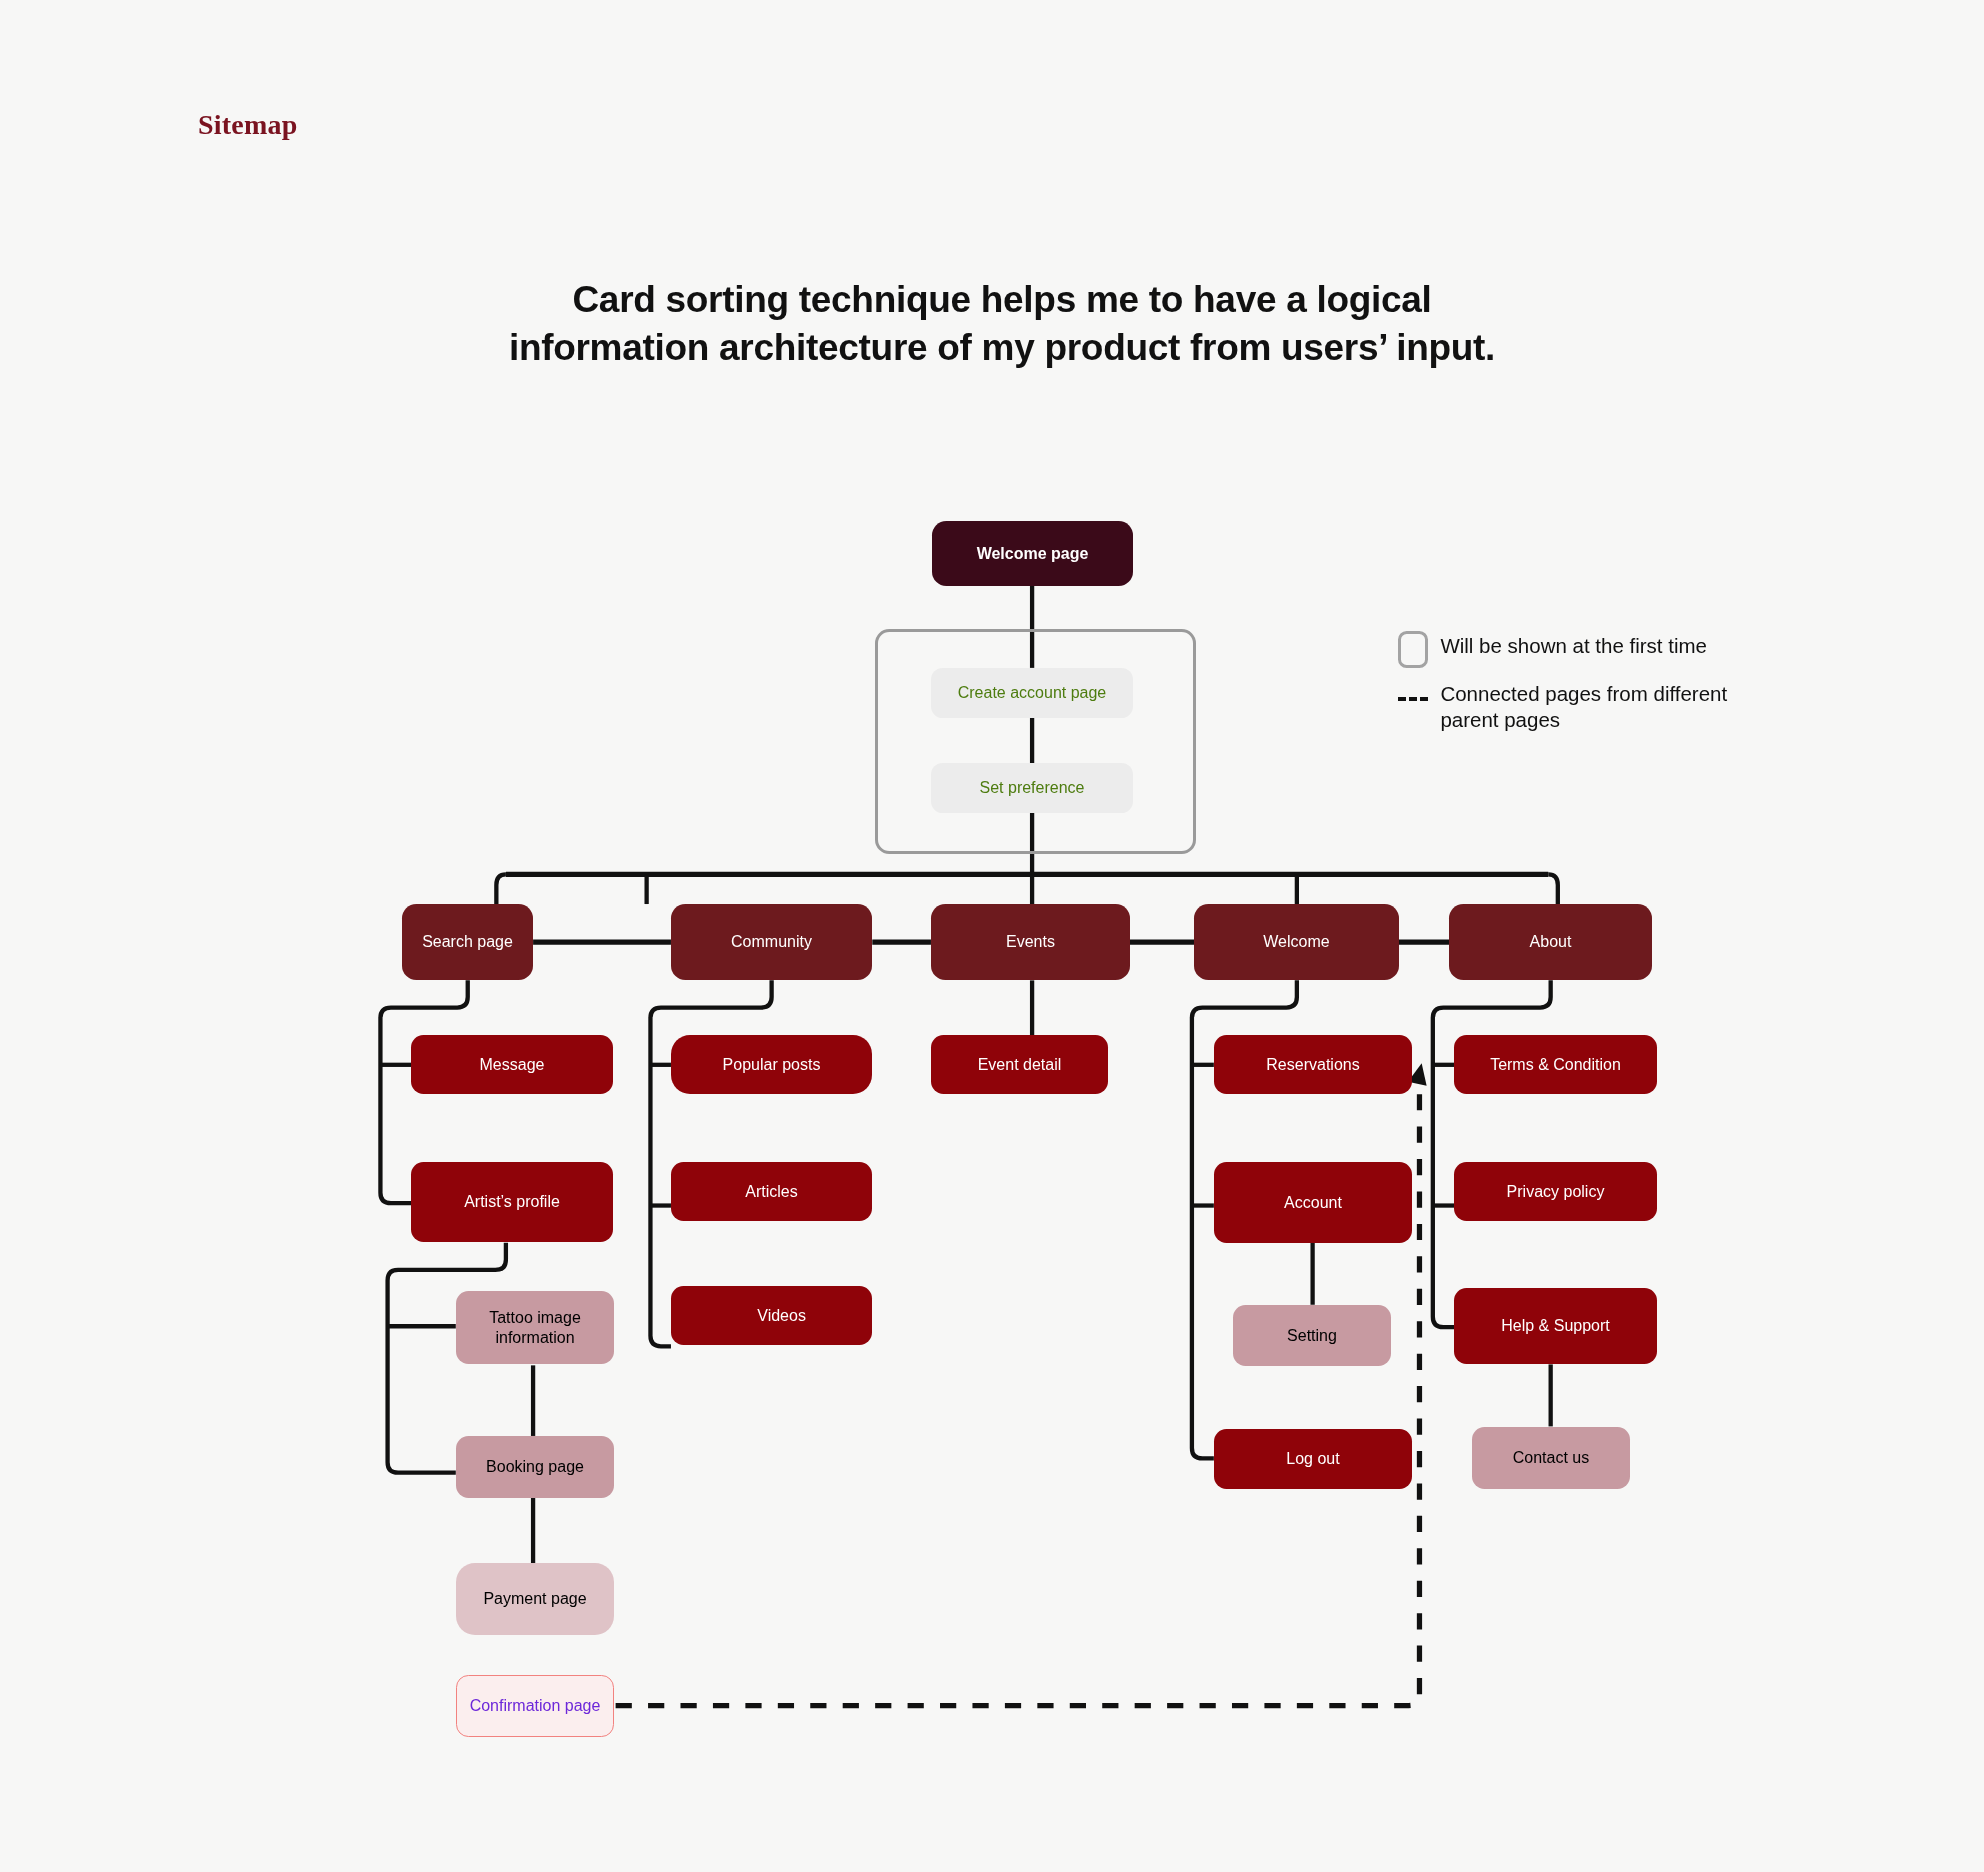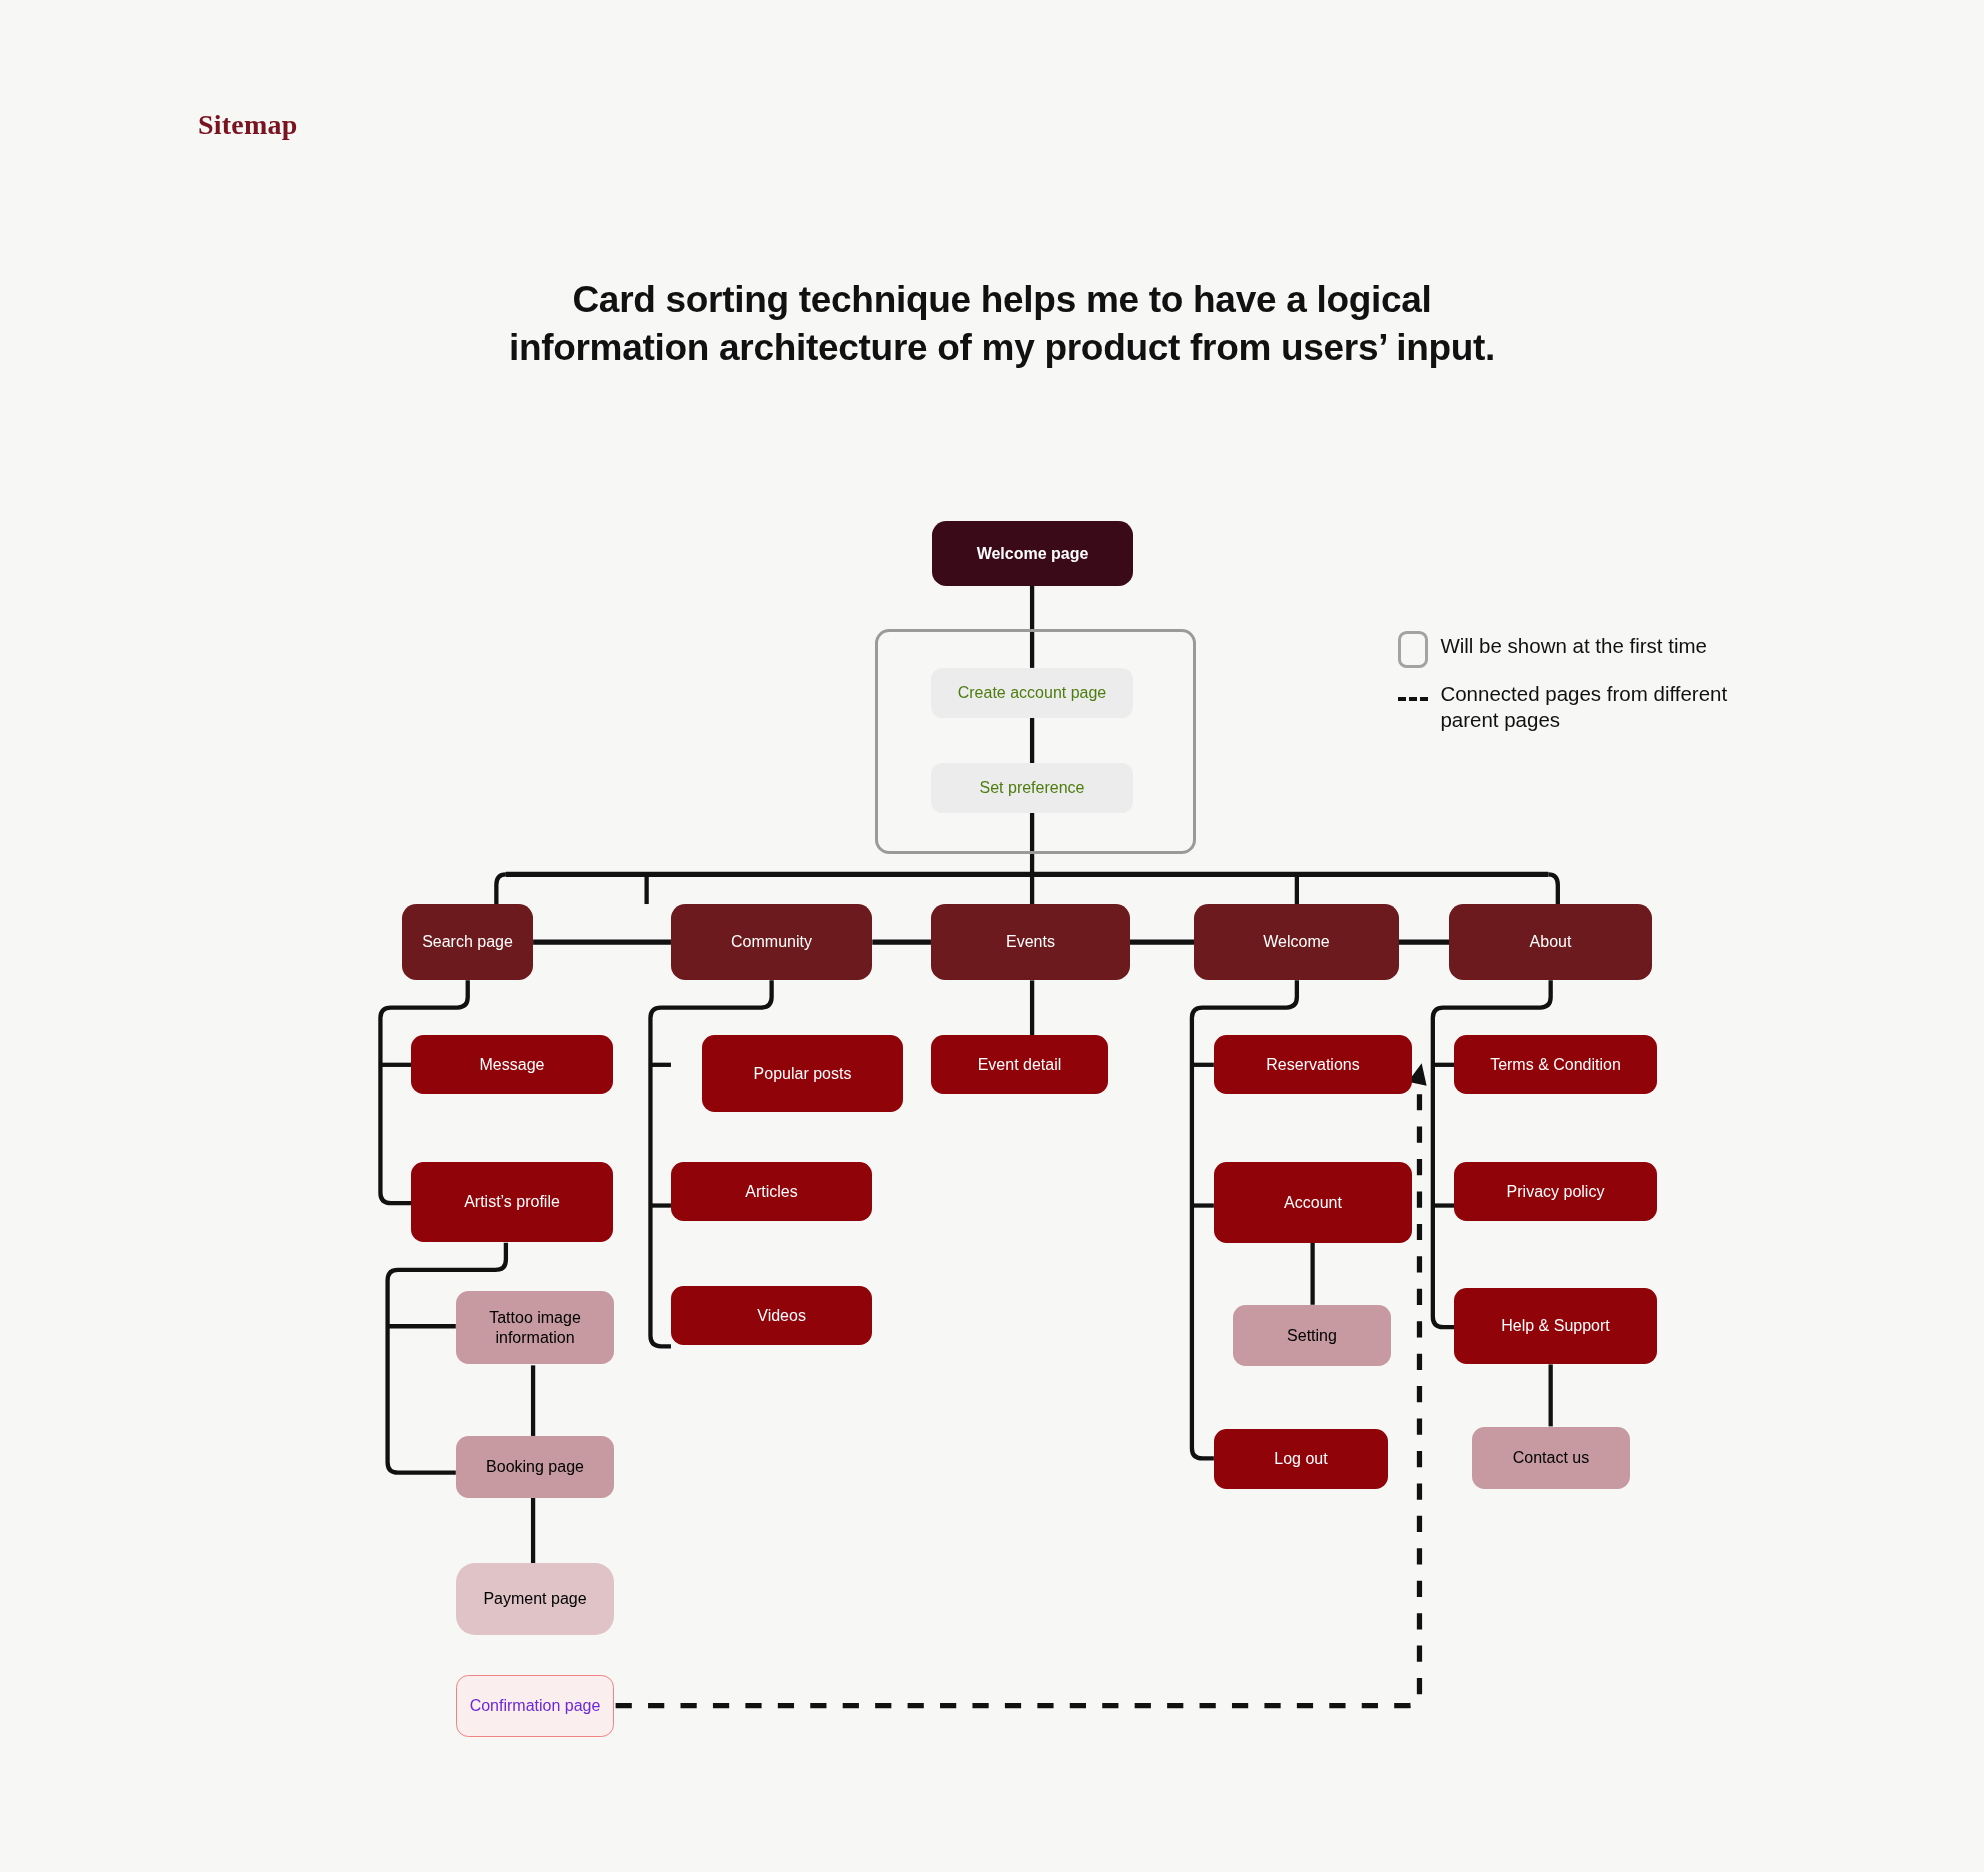--- a/index.html
+++ b/index.html
@@ -240,30 +240,30 @@
   <div class="node lvl-one" style="left:1194px; top:904px; width:205px; height:76px;">Welcome</div>
   <div class="node lvl-one" style="left:1449px; top:904px; width:203px; height:76px;">About</div>
 
   <div class="node lvl-two" style="left:411px; top:1035px; width:202px; height:59px;">Message</div>
   <div class="node lvl-two" style="left:411px; top:1162px; width:202px; height:80px;">Artist’s profile</div>
   <div class="node tone-mauve" style="left:456px; top:1291px; width:158px; height:73px;">Tattoo image information</div>
   <div class="node tone-mauve" style="left:456px; top:1436px; width:158px; height:62px;">Booking page</div>
   <div class="node tone-pink" style="left:456px; top:1563px; width:158px; height:72px;border-radius:19px;">Payment page</div>
   <div class="node tone-blush" style="left:456px; top:1675px; width:158px; height:62px;">Confirmation page</div>
 
-  <div class="node lvl-two" style="left:702px; top:1035px; width:201px; height:77px;">Popular posts</div>
+  <div class="node lvl-two" style="left:671px; top:1035px; width:201px; height:59px;border-radius:19px;">Popular posts</div>
   <div class="node lvl-two" style="left:671px; top:1162px; width:201px; height:59px;">Articles</div>
   <div class="node lvl-two" style="left:671px; top:1286px; width:201px; height:59px;padding-left:24px;">Videos</div>
 
   <div class="node lvl-two" style="left:931px; top:1035px; width:177px; height:59px;">Event detail</div>
 
   <div class="node lvl-two" style="left:1214px; top:1035px; width:198px; height:59px;">Reservations</div>
   <div class="node lvl-two" style="left:1214px; top:1162px; width:198px; height:81px;">Account</div>
   <div class="node tone-mauve" style="left:1233px; top:1305px; width:158px; height:61px;">Setting</div>
-  <div class="node lvl-two" style="left:1214px; top:1429px; width:174px; height:60px;">Log out</div>
+  <div class="node lvl-two" style="left:1214px; top:1429px; width:198px; height:60px;">Log out</div>
 
   <div class="node lvl-two" style="left:1454px; top:1035px; width:203px; height:59px;">Terms &amp; Condition</div>
   <div class="node lvl-two" style="left:1454px; top:1162px; width:203px; height:59px;">Privacy policy</div>
   <div class="node lvl-two" style="left:1454px; top:1288px; width:203px; height:76px;">Help &amp; Support</div>
   <div class="node tone-mauve" style="left:1472px; top:1427px; width:158px; height:62px;">Contact us</div>
 
 </div>
 
 <div id="legend">
   <div class="legend-row">

